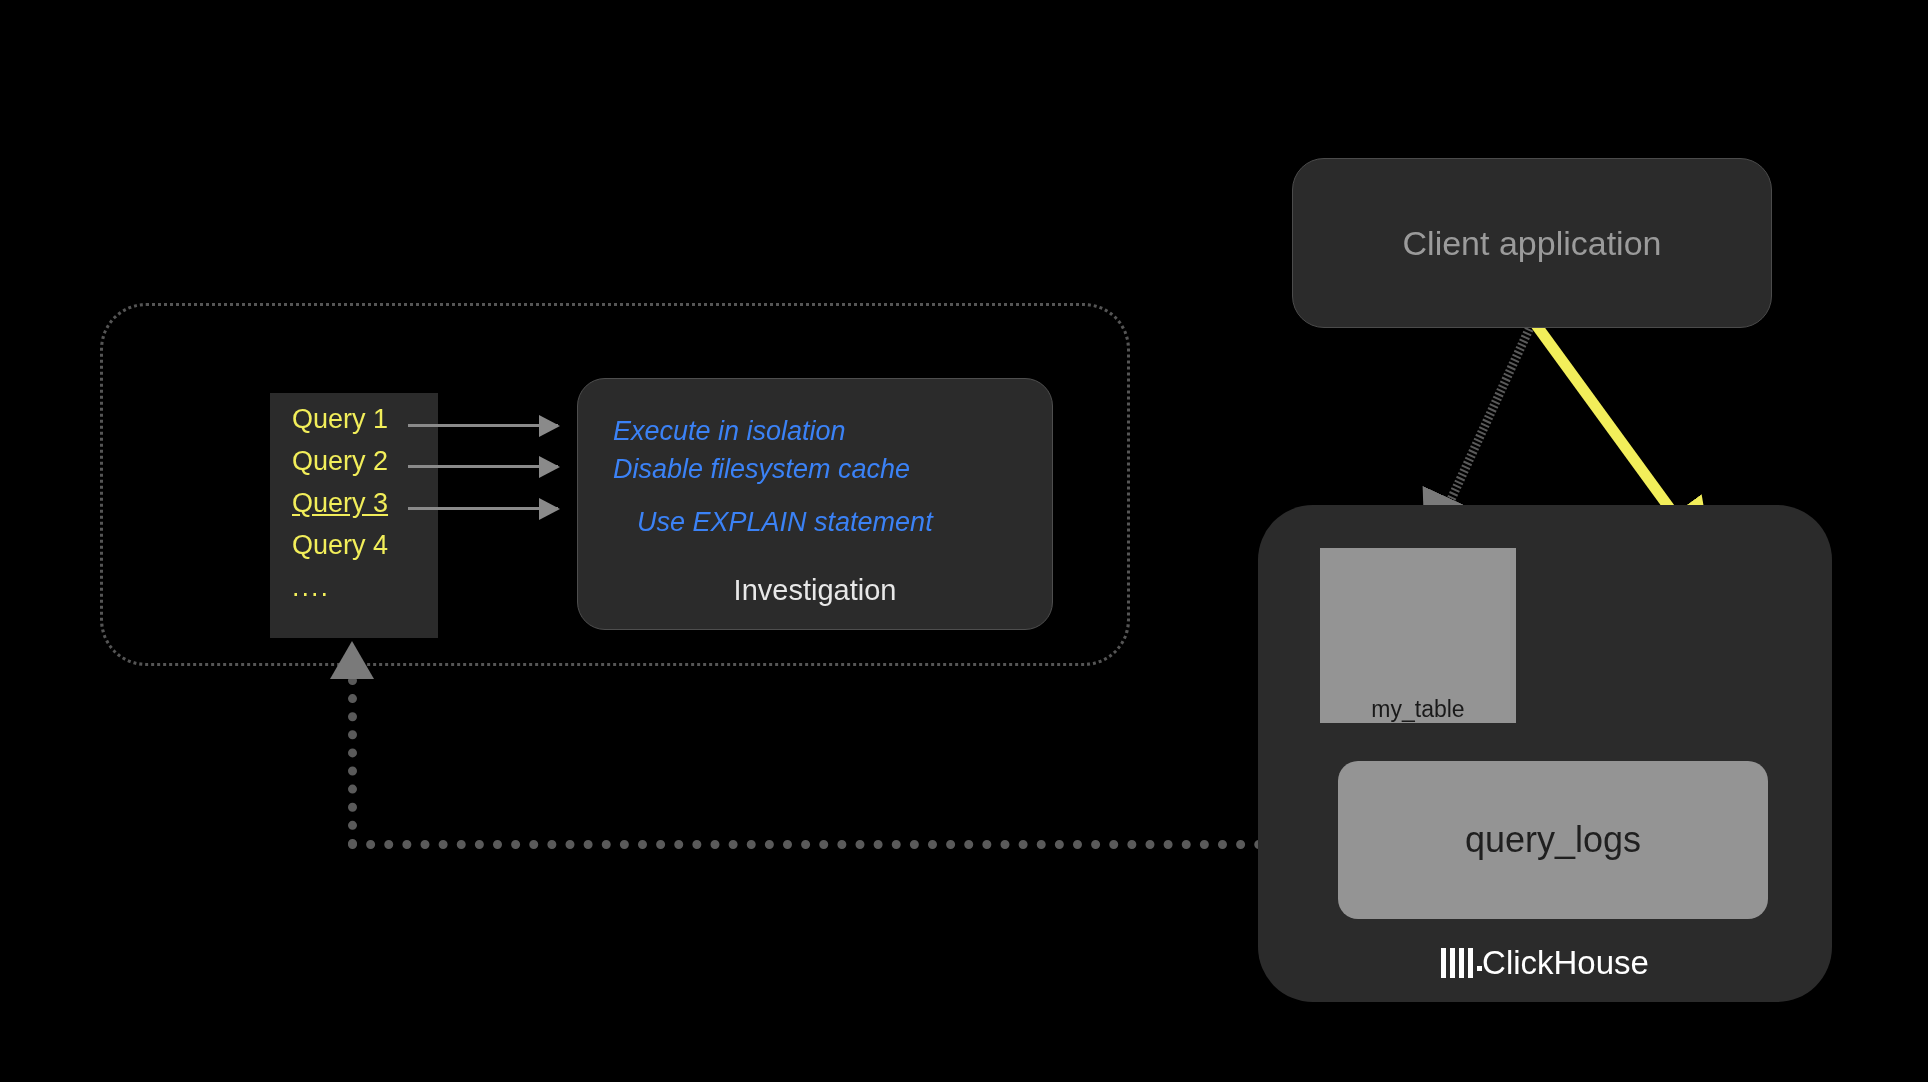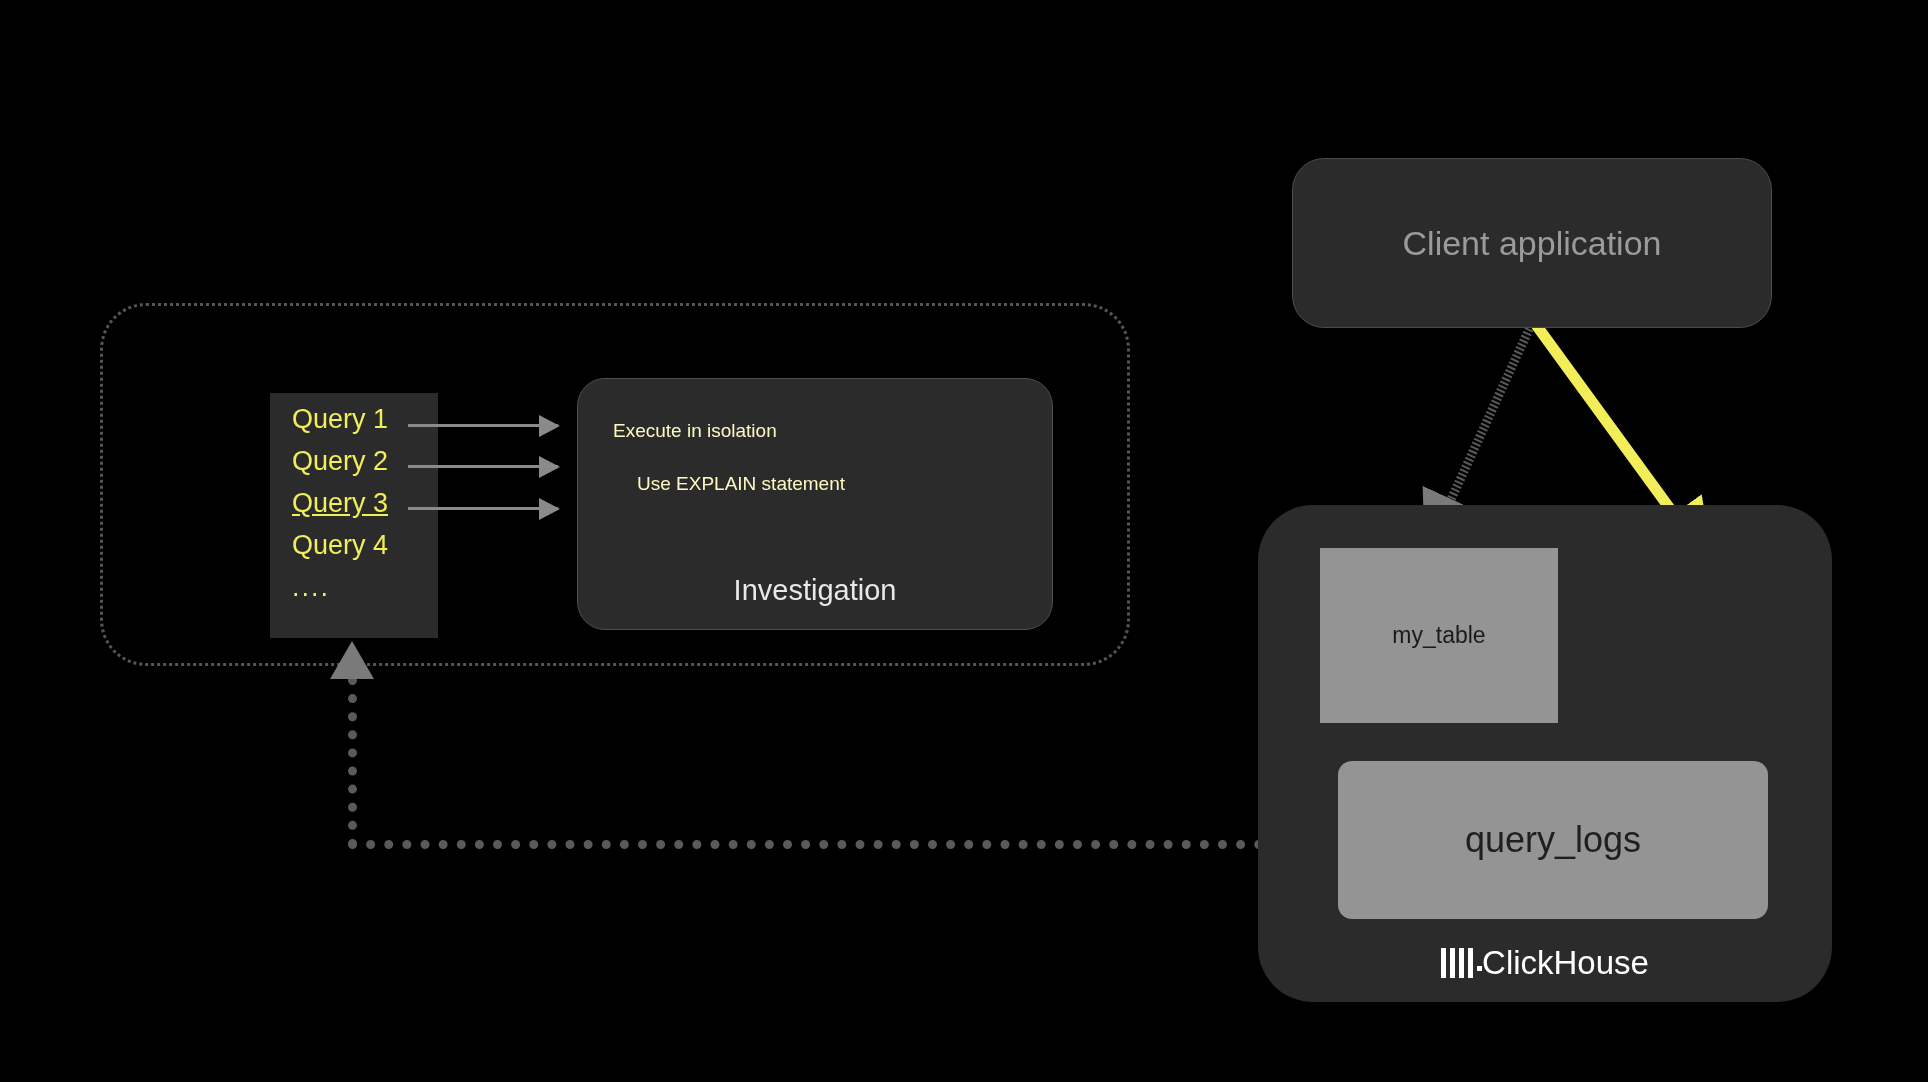--- a/index.html
+++ b/index.html
@@ -85,24 +85,25 @@
     height: 252px;
     background: #2b2b2b;
     border: 1px solid #4e4e4e;
     border-radius: 28px;
     box-sizing: border-box;
   }
   .inv-lines {
     position: absolute;
     left: 35px;
     top: 33px;
-    color: #fef9c3;
-    font-size: 19px;
+    color: #3b82f6;
+    font-size: 27px;
     line-height: 38px;
     white-space: nowrap;
+    font-style: italic;
   }
   .inv-line3 { margin-top: 15px; margin-left: 24px; }
   .inv-caption {
     position: absolute;
     left: 0; right: 0;
     bottom: 22px;
     text-align: center;
     color: #e8e8e8;
     font-size: 29px;
   }
@@ -160,24 +161,24 @@
     left: 1258px;
     top: 505px;
     width: 574px;
     height: 497px;
     background: #2b2b2b;
     border-radius: 55px;
     box-sizing: border-box;
   }
   .table-box {
     position: absolute;
-    width: 238px;
+    width: 196px;
     height: 175px;
     display: flex;
-    align-items: center;
+    align-items: flex-end;
     justify-content: center;
     color: #1a1a1a;
     font-size: 23px;
   }
   .table-a {
     left: 62px;
     top: 43px;
     background: #949494;
   }
   .table-b {
@@ -185,21 +186,21 @@
     top: 43px;
     background: radial-gradient(circle at 50% 50%, #d4d4d4 0%, #b8b8b8 35%, #8e8e8e 75%, #7f7f7f 100%);
   }
   .query-logs {
     position: absolute;
     left: 80px;
     top: 256px;
     width: 430px;
     height: 158px;
     background: #949494;
-    border-radius: 14px;
+    border-radius: 20px;
     display: flex;
     align-items: center;
     justify-content: center;
     color: #1f1f1f;
     font-size: 36px;
   }
   .ch-logo {
     position: absolute;
     left: 0; right: 0;
     bottom: 20px;
@@ -268,20 +269,21 @@
     <div class="q-item qd">....</div>
   </div>
 
   <div class="h-arrow ha1"></div>
   <div class="h-arrow ha2"></div>
   <div class="h-arrow ha3"></div>
 
   <div class="investigation">
     <div class="inv-lines">
       <div>Execute in isolation</div>
+      <div>Disable filesystem cache</div>
       <div class="inv-line3">Use EXPLAIN statement</div>
     </div>
     <div class="inv-caption">Investigation</div>
   </div>
 
   <div class="h-dotted"></div>
   <div class="v-dotted"></div>
   <div class="v-arrowhead"></div>
 
   <div class="client-app">

